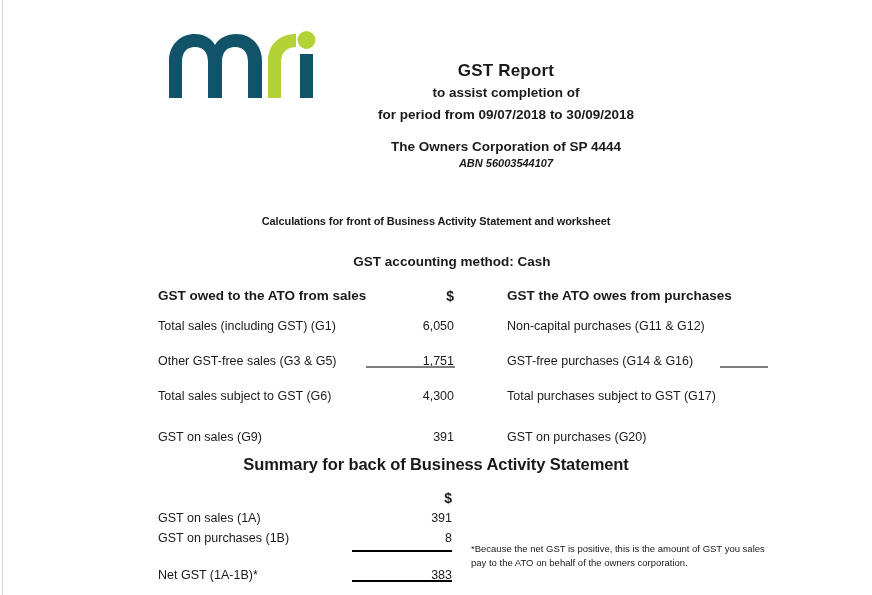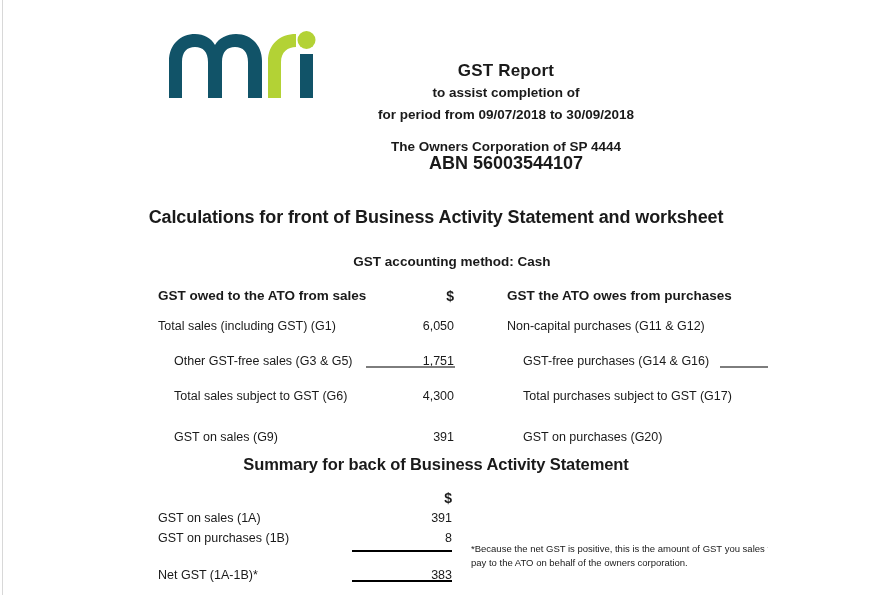--- a/index.html
+++ b/index.html
@@ -64,36 +64,37 @@
     font-weight: bold;
     line-height: 22px;
   }
   .header .org {
     font-size: 13.5px;
     font-weight: bold;
     line-height: 17px;
     margin-top: 12px;
   }
   .header .abn {
-    font-size: 18px;
+    font-size: 11px;
     font-weight: bold;
     line-height: 17px;
+    font-style: italic;
   }
 
   
   .section-heading {
     position: absolute;
     width: 872px;
     text-align: center;
     font-weight: bold;
   }
   #calc-heading {
-    top: 207px;
+    top: 215px;
     left: 0;
-    font-size: 18px;
+    font-size: 11px;
     letter-spacing: -0.1px;
   }
   #method-heading {
     top: 254px;
     left: 0;
     font-size: 13.5px;
     margin-left: 16px;
   }
   #summary-heading {
     top: 455px;
@@ -118,21 +119,21 @@
     font-size: 13.5px;
   }
   .col-head .htext { position: absolute; left: 0; top: 0; }
   .col-head .hdollar { position: absolute; right: 0; top: 0; font-size: 14px; }
 
   .row {
     position: relative;
     height: 17px;
     margin-top: 8px;
   }
-  .row.gap-lg { margin-top: 18px; margin-left: 16px; }
+  .row.gap-lg { margin-top: 18px; }
   .row .label { position: absolute; left: 0; top: 0; white-space: nowrap; }
   .row .value { position: absolute; right: 0; top: 0; text-align: right; }
 
   .rule-gray {
     position: absolute;
     height: 2px;
     background: #7d7d7d;
   }
   #rule-sales  { left: 366px; top: 366px; width: 89px; }
   #rule-purch  { left: 720px; top: 366px; width: 84px; }

